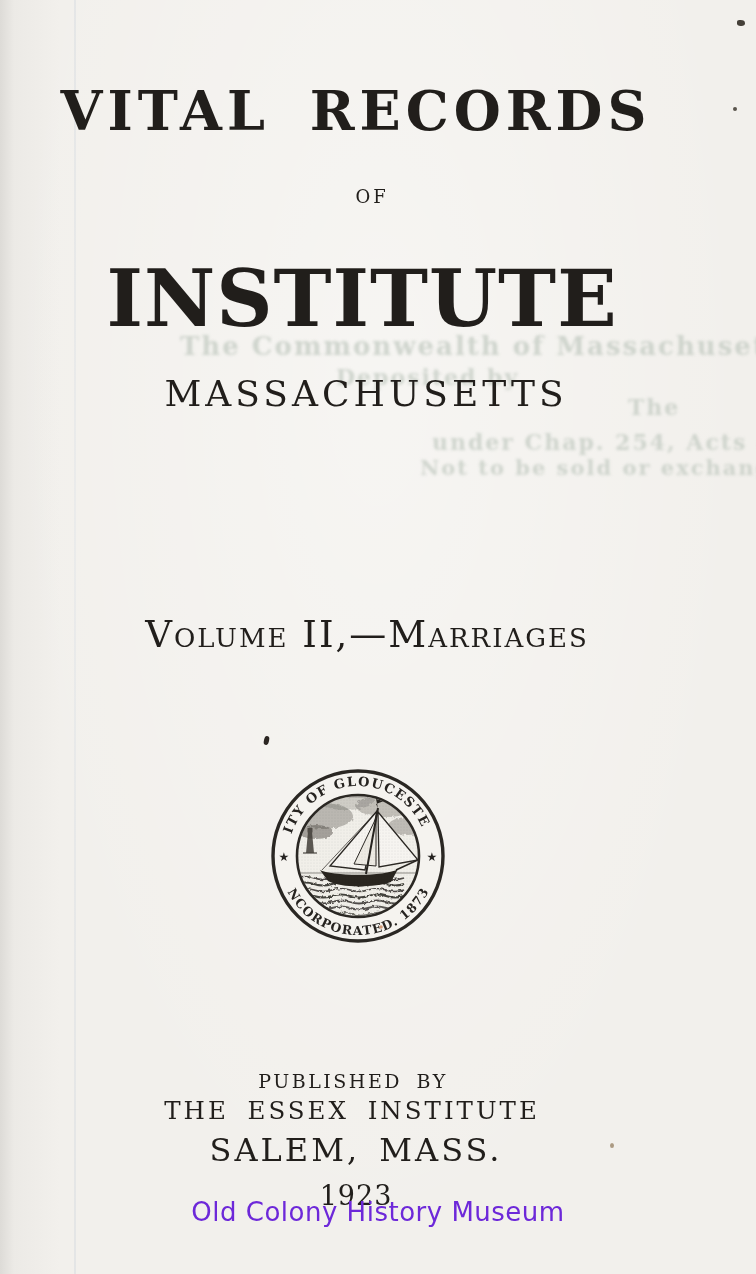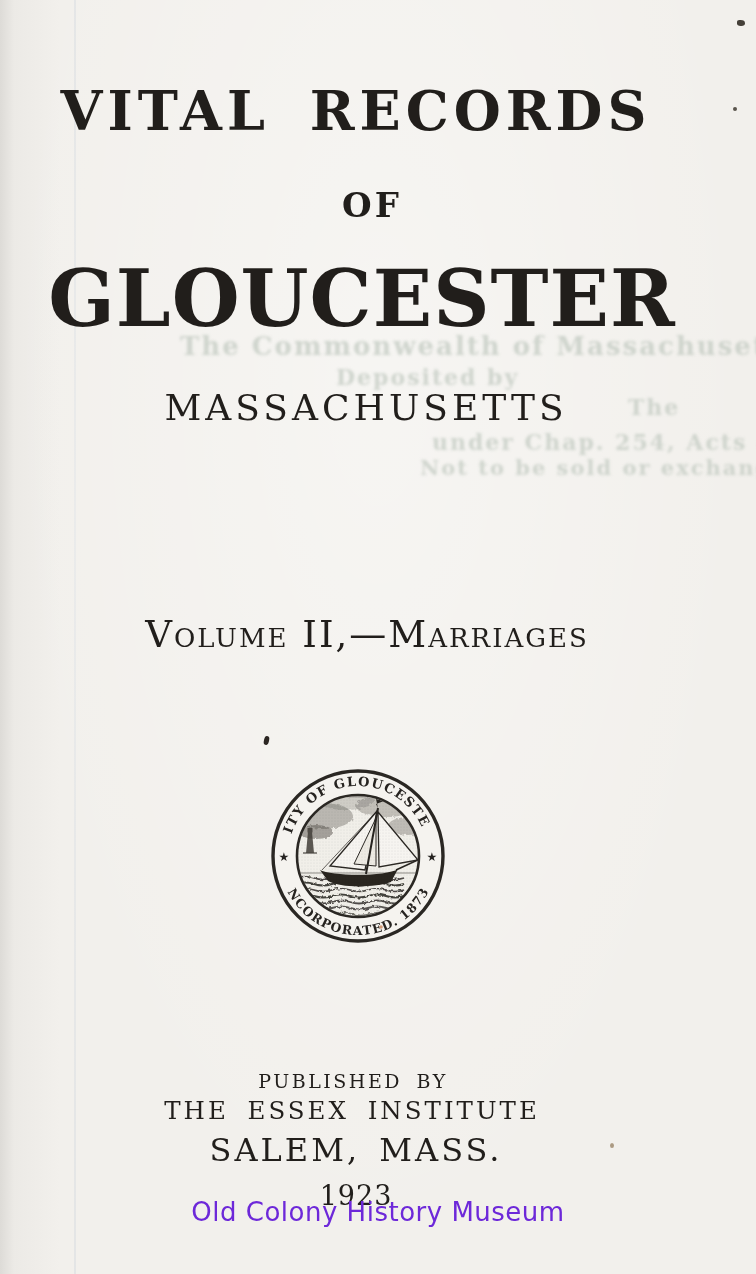--- a/index.html
+++ b/index.html
@@ -16,23 +16,23 @@
       #f2f0ec;
   }
   .crease{
     position:absolute;left:74px;top:0;width:2px;height:1274px;
     background:linear-gradient(180deg,#d9dde1,#e3e6e9 40%,#d8dce0);
     opacity:.55;
   }
   .col{position:absolute;left:0;top:0;width:716px;height:1274px;}
   .line{position:absolute;width:100%;text-align:center;line-height:1;color:#211e1b;white-space:nowrap;}
   .t-vital{top:84px;font-size:54px;font-weight:bold;letter-spacing:5px;word-spacing:16px;left:-2px;}
-  .t-of{top:188px;font-size:34px;letter-spacing:3px;left:14px;font-weight:bold;}
+  .t-of{top:188px;font-size:18px;letter-spacing:3px;left:14px;}
   .t-city{top:260px;font-size:78px;font-weight:bold;letter-spacing:1px;left:4px;}
-  .t-state{top:390px;font-size:36px;letter-spacing:4px;left:8px;}
+  .t-state{top:376px;font-size:36px;letter-spacing:4px;left:8px;}
   .t-scope{top:506px;font-size:30px;letter-spacing:3px;word-spacing:9px;left:4px;}
   .t-volume{top:616px;font-size:37px;font-variant:small-caps;letter-spacing:2px;left:9px;}
   .imprint1{top:1072px;font-size:19px;letter-spacing:2.5px;word-spacing:6px;left:-5px;}
   .imprint2{top:1099px;font-size:24.5px;letter-spacing:3px;word-spacing:8px;left:-6px;}
   .imprint3{top:1134px;font-size:32px;letter-spacing:3px;word-spacing:6px;left:-2px;}
   .imprint4{top:1182px;font-size:27px;letter-spacing:1px;left:-2px;}
   .bleed{
     position:absolute;line-height:1;font-weight:bold;
     color:#c2cac1;opacity:.75;filter:blur(1.6px);
     letter-spacing:2px;white-space:nowrap;
@@ -64,21 +64,21 @@
   <div class="bleed bt1">The Commonwealth of Massachusetts</div>
   <div class="bleed bt2">Deposited by</div>
   <div class="bleed bt3">The</div>
   <div class="bleed bt4">under Chap. 254, Acts of</div>
   <div class="bleed bt5">Not to be sold or exchanged</div>
 </div>
 
 <div class="col">
   <div class="line t-vital">VITAL RECORDS</div>
   <div class="line t-of">OF</div>
-  <div class="line t-city">GLOUCESTER</div>
+  <div class="line t-city">INSTITUTE</div>
   <div class="line t-state">MASSACHUSETTS</div>
   <div class="line t-volume">Volume II,—Marriages</div>
 
   <div class="line imprint1">PUBLISHED BY</div>
   <div class="line imprint2">THE ESSEX INSTITUTE</div>
   <div class="line imprint3">SALEM, MASS.</div>
   <div class="line imprint4">1923</div>
 </div>
 
 <svg class="seal" viewBox="0 0 180 180">

